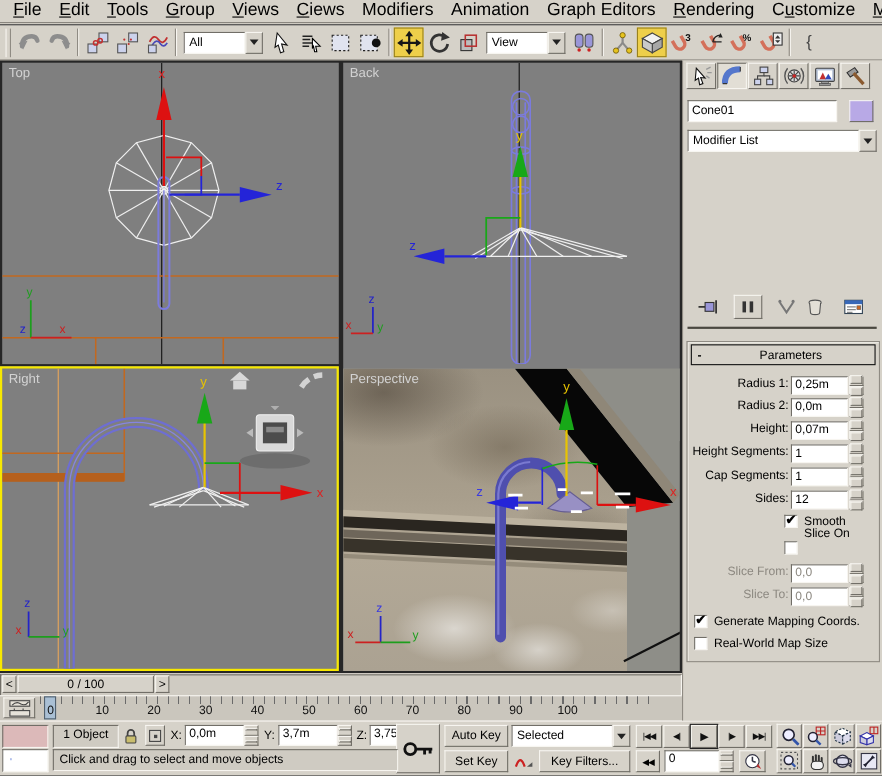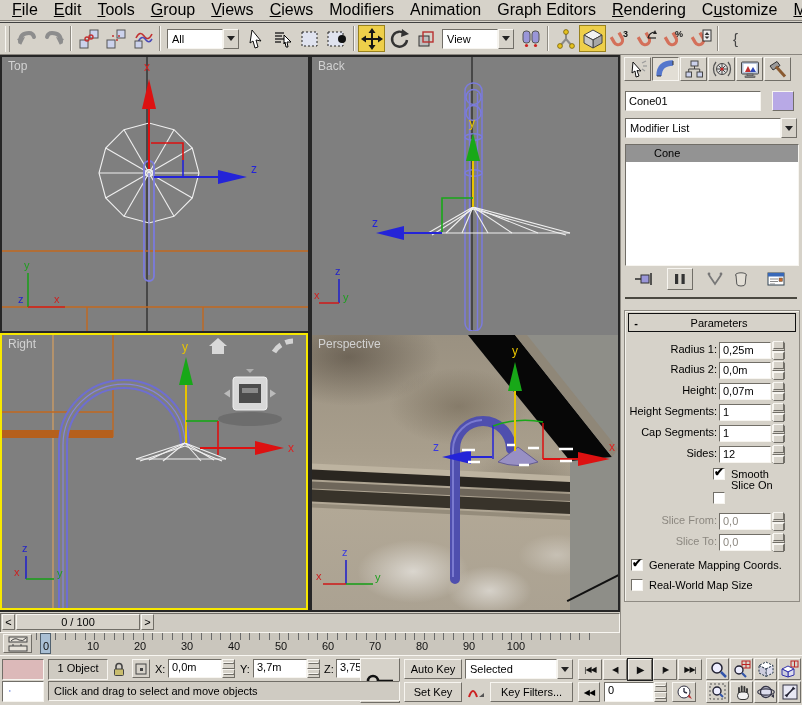--- a/index.html
+++ b/index.html
@@ -516,21 +516,21 @@
     <span class="abs txt11" style="left:324px;top:6px;">Z:</span>
     <div class="fld abs" style="left:336px;top:3px;width:44px;height:19px;">3,75m</div>
     <div class="btn abs" style="left:360px;top:2px;width:40px;height:45px;">
       <svg width="30" height="22">
           <circle cx="8" cy="11" r="5" fill="none" stroke="#111" stroke-width="2.6"></circle>
           <line x1="13" y1="11" x2="28" y2="11" stroke="#111" stroke-width="2.6"></line>
           <line x1="21" y1="11" x2="21" y2="16" stroke="#111" stroke-width="2.6"></line>
           <line x1="26" y1="11" x2="26" y2="15" stroke="#111" stroke-width="2.6"></line>
         </svg>
     </div>
-    <div class="sunkg abs txt11" style="left:48px;top:25px;width:352px;height:20px;line-height:18px;padding-left:5px;box-sizing:border-box;">Click and drag to select and move objects</div>
+    <div class="sunkg abs txt11" style="left:48px;top:25px;width:314px;height:20px;line-height:18px;padding-left:5px;box-sizing:border-box;">Click and drag to select and move objects</div>
     <div class="btn abs" style="left:404px;top:3px;width:58px;height:20px;">Auto Key</div>
     <div class="btn abs" style="left:404px;top:26px;width:58px;height:20px;">Set Key</div>
     <div class="abs" style="left:465px;top:3px;">
       <div class="dd" style="margin:0;">
         <div class="fldpart" style="width:92px;">Selected</div>
         <div class="btnpart">
             <div class="tri-d"></div>
           </div>
       </div>
     </div>
@@ -693,23 +693,20 @@
 
     <div class="abs" style="left:4px;top:63px;">
       <div class="dd" style="margin:0;">
         <div class="fldpart" style="width:156px;">Modifier List</div>
         <div class="btnpart">
             <div class="tri-d"></div>
           </div>
       </div>
     </div>
 
-    <div class="sunkw abs" style="left:4px;top:89px;width:172px;height:120px;">
-      <div class="txt11" style="height:17px;background:#939393;color:#000;padding-left:28px;line-height:16px;">Cone</div>
-    </div>
 
     <div class="btn abs" style="left:10px;top:214px;width:26px;height:20px;border:none;background:none;">
         <svg width="20" height="16">
           <line x1="1" y1="8" x2="7" y2="8" stroke="#333" stroke-width="1.6"></line>
           <rect x="7" y="4" width="8" height="8" fill="#9a96d8" stroke="#333"></rect>
           <line x1="17" y1="2" x2="17" y2="14" stroke="#333" stroke-width="1.6"></line>
         </svg>
       </div>
     <div class="btn abs" style="left:46px;top:213px;width:26px;height:22px;">
         <svg width="14" height="14">

